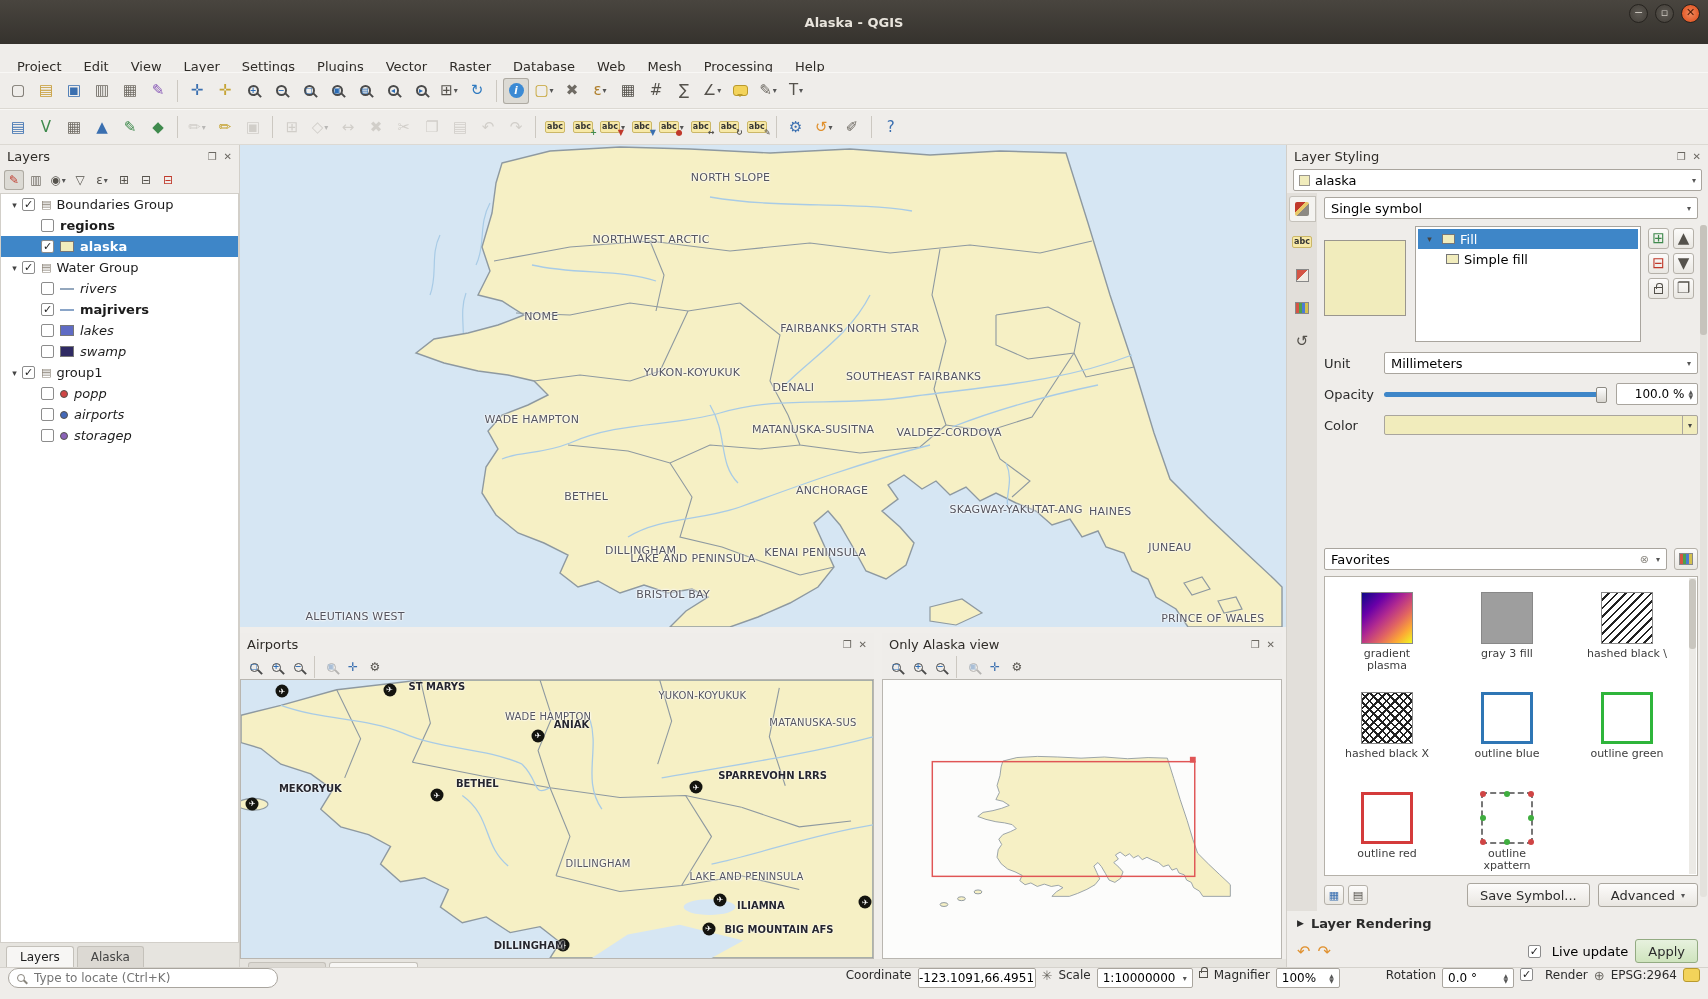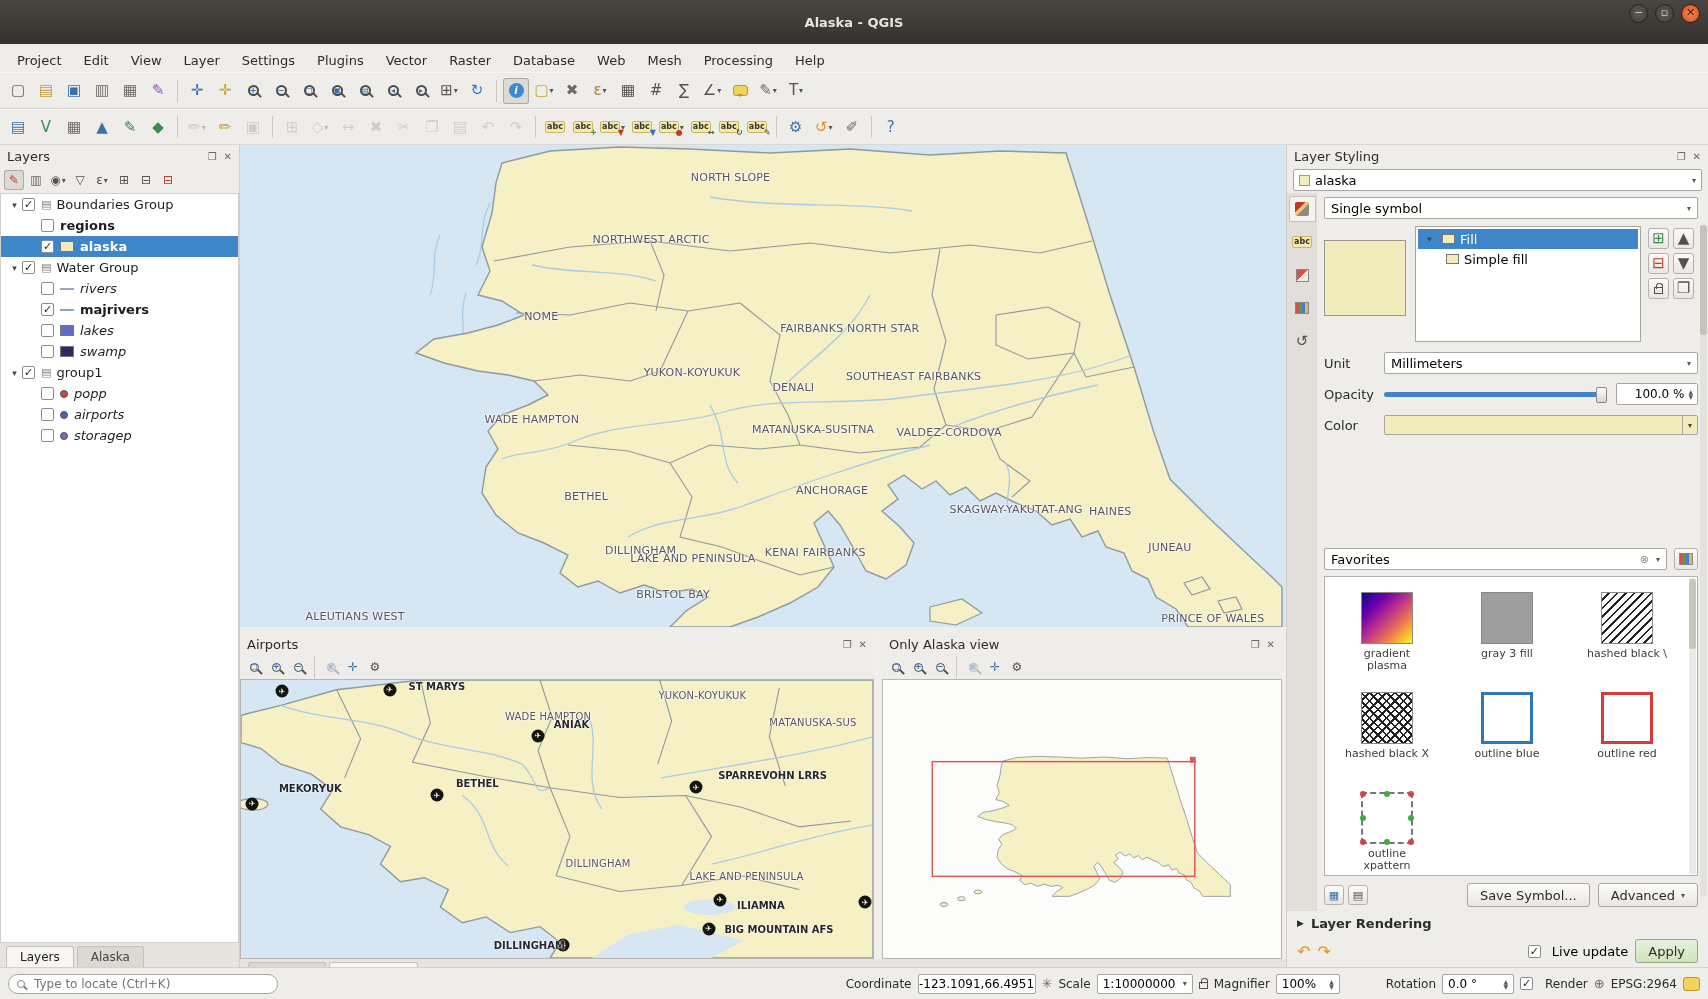--- a/index.html
+++ b/index.html
@@ -10,21 +10,21 @@
   
   .titlebar{height:44px;background:linear-gradient(#49453f,#35322d);position:relative;display:flex;
     align-items:center;justify-content:center;flex:0 0 auto;}
   .titlebar .title{color:#e8e4dc;font-weight:bold;font-size:13px;}
   .win-btns{position:absolute;right:8px;top:4px;display:flex;gap:7px;}
   .wbtn{width:19px;height:19px;border-radius:50%;background:radial-gradient(#5d5953,#413d37);
     border:1px solid #26231f;color:#cfcac2;font-size:11px;line-height:16px;text-align:center;cursor:default;}
   .wbtn.close{background:radial-gradient(#f08a5e,#dd4814);color:#4a1a06;}
 
   
-  .menubar{height:28px;display:flex;align-items:flex-end;padding:0 6px;background:#efedea;flex:0 0 auto;}
+  .menubar{height:28px;display:flex;align-items:flex-start;padding:11px 6px;background:#efedea;flex:0 0 auto;}
   .menu-item{padding:4px 11px;color:#2f2c28;}
   .toolbar{display:flex;align-items:center;padding:0 4px;background:#efedea;
     border-top:1px solid #f8f7f5;border-bottom:1px solid #dcd9d3;flex:0 0 auto;}
   #toolbar1{height:37px;}  #toolbar2{height:36px;}
   .tbtn{height:26px;min-width:26px;display:flex;align-items:center;justify-content:center;margin:0 1px;
     border-radius:3px;position:relative;padding:0 2px;}
   .tbtn.sm{height:20px;min-width:20px;}
   .tbtn.active{background:#dcdad4;box-shadow:inset 0 0 0 1px #aeaaa2;}
   .tbtn.disabled{opacity:.35;}
   .glyph{font-size:15px;line-height:1;}
@@ -164,21 +164,21 @@
   .layer-rendering{height:24px;display:flex;align-items:center;padding:0 10px;font-weight:bold;color:#2b2b2b;flex:0 0 auto;}
   .arrow-r{font-size:9px;margin-right:7px;font-weight:normal;}
   .sty-bottom{height:32px;display:flex;align-items:center;padding:0 10px;gap:7px;flex:0 0 auto;}
   .ur{font-size:16px;color:#e0912f;}
   .lu{display:flex;align-items:center;gap:5px;margin-left:auto;}
   .btn.apply{background:linear-gradient(#e7f1de,#cfe4bd);border-color:#93ab82;}
   .sty-scroll{position:absolute;right:1px;top:80px;bottom:70px;width:7px;background:#e4e2dd;border-radius:3px;}
   .sty-scroll .thumb{width:7px;height:110px;background:#c6c3bc;border-radius:3px;}
 
   
-  .statusbar{height:32px;display:flex;align-items:center;padding:0 8px;gap:6px;background:#efedea;
+  .statusbar{height:32px;display:flex;padding:0 8px;gap:6px;background:#efedea;
     border-top:1px solid #d5d2cc;font-size:12px;flex:0 0 auto;}
   .locator{width:270px;height:20px;border:1px solid #a9a59e;border-radius:10px;background:#fff;display:flex;
     align-items:center;padding:0 8px;gap:7px;color:#8a867e;flex:0 0 auto;}
   .locator .mag{width:8px;height:8px;border-width:1.5px;border-color:#8a867e;}
   .locator .mag::after{background:#8a867e;width:5px;right:-4px;}
   .locator input{border:none;outline:none;flex:1;font-size:12px;color:#333;background:transparent;
     font-family:"DejaVu Sans","Liberation Sans",sans-serif;}
   .sb-label{color:#2b2b2b;white-space:nowrap;}
   .sb-input{height:20px;background:#fff;border:1px solid #a9a59e;border-radius:2px;display:flex;align-items:center;
     justify-content:center;font-size:12px;padding:0 5px;white-space:nowrap;}
@@ -586,21 +586,21 @@
             <div class="map-label" style="left: 52.9%; top: 50.2%;">DENALI</div>
             <div class="map-label" style="left: 27.9%; top: 56.8%;">WADE HAMPTON</div>
             <div class="map-label" style="left: 54.8%; top: 58.9%;">MATANUSKA-SUSITNA</div>
             <div class="map-label" style="left: 67.8%; top: 59.5%;">VALDEZ-CORDOVA</div>
             <div class="map-label" style="left: 56.6%; top: 71.5%;">ANCHORAGE</div>
             <div class="map-label" style="left: 33.1%; top: 72.9%;">BETHEL</div>
             <div class="map-label" style="left: 74.2%; top: 75.6%;">SKAGWAY-YAKUTAT-ANG</div>
             <div class="map-label" style="left: 83.2%; top: 76%;">HAINES</div>
             <div class="map-label" style="left: 38.3%; top: 84.1%;">DILLINGHAM</div>
             <div class="map-label" style="left: 43.3%; top: 85.7%;">LAKE AND PENINSULA</div>
-            <div class="map-label" style="left: 55%; top: 84.5%;">KENAI FAIRBANKS</div>
+            <div class="map-label" style="left: 55%; top: 84.5%;">KENAI PENINSULA</div>
             <div class="map-label" style="left: 88.9%; top: 83.3%;">JUNEAU</div>
             <div class="map-label" style="left: 41.4%; top: 93.2%;">BRISTOL BAY</div>
             <div class="map-label" style="left: 11%; top: 97.7%;">ALEUTIANS WEST</div>
             <div class="map-label" style="left: 93%; top: 98.1%;">PRINCE OF WALES</div>
           </div>
       </div>
 
       <div class="submaps">
 
         <div class="submap" id="airports-panel">
@@ -883,20 +883,24 @@
               </div>
               <div class="sym-cell">
                 <div class="sp hash-x"></div>
                 <div class="sym-label">hashed black X</div>
               </div>
               <div class="sym-cell">
                 <div class="sp outline" style="border-color: rgb(47, 118, 181);"></div>
                 <div class="sym-label">outline blue</div>
               </div>
               <div class="sym-cell">
+                <div class="sp outline" style="border-color: rgb(47, 181, 59);"></div>
+                <div class="sym-label">outline green</div>
+              </div>
+              <div class="sym-cell">
                 <div class="sp outline" style="border-color: rgb(212, 59, 59);"></div>
                 <div class="sym-label">outline red</div>
               </div>
               <div class="sym-cell">
                 <div class="sp xpattern">
                   <span class="xdot" style="left: 0%; top: 0%; background: rgb(208, 69, 69);"></span>
                   <span class="xdot" style="left: 50%; top: 0%; background: rgb(63, 174, 63);"></span>
                   <span class="xdot" style="left: 100%; top: 0%; background: rgb(208, 69, 69);"></span>
                   <span class="xdot" style="left: 0%; top: 50%; background: rgb(63, 174, 63);"></span>
                   <span class="xdot" style="left: 100%; top: 50%; background: rgb(63, 174, 63);"></span>

